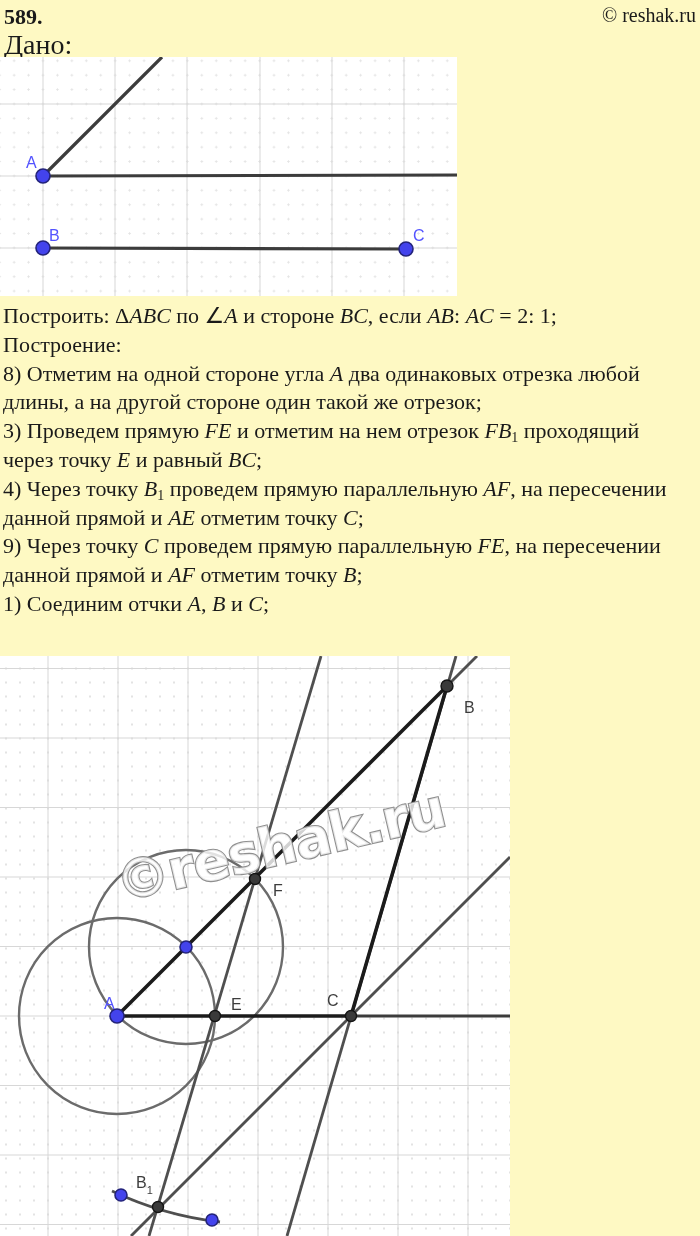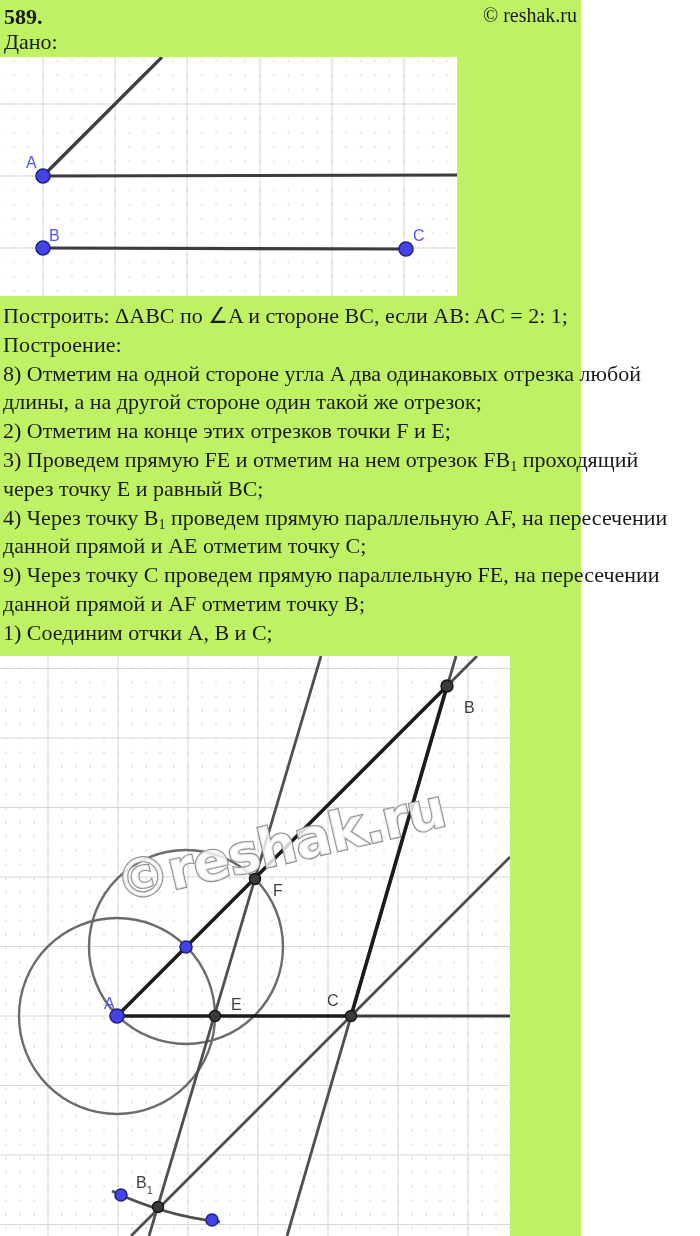--- a/index.html
+++ b/index.html
@@ -1,21 +1,21 @@
 <!DOCTYPE html>
 <html><head>
 <meta charset="utf-8">
 <style>
   html,body{margin:0;padding:0;}
   body{width:700px;height:1236px;background:#ffffff;overflow:hidden;}
-  .page{position:relative;width:581px;height:1236px;background:#bef264;
+  .page{position:relative;width:700px;height:1236px;background:#fef9c3;
         font-family:"Liberation Serif",serif;color:#1a1a1a;}
   .prob-num{position:absolute;left:4px;top:4px;font-size:22px;font-weight:bold;}
   .copyright{position:absolute;right:4px;top:4px;font-size:20px;}
-  .given{position:absolute;left:4px;top:29px;font-size:22px;}
+  .given{position:absolute;left:4px;top:29px;font-size:28px;}
   .diag{position:absolute;background:#fff;}
   #d1wrap{left:0;top:57px;width:457px;height:239px;
     background-image:radial-gradient(circle,#e3e3e3 0.9px,transparent 1.3px);
     background-size:14.45px 14.4px;background-position:6.9px -3.4px;}
   #d2wrap{left:0;top:656px;width:510px;height:580px;
     background-image:radial-gradient(circle,#e3e3e3 0.9px,transparent 1.3px);
     background-size:14px 14px;background-position:-1px 5.5px;}
   svg{display:block;}
   .grid{stroke:#d7d7d7;stroke-width:1;}
   .tri{stroke:#1b1b1b;stroke-width:3.6;stroke-linecap:round;}
@@ -25,21 +25,21 @@
   .pt-blue{fill:#4343ec;stroke:#23237a;stroke-width:1.6;}
   .pt-black{fill:#3a3a3a;stroke:#141414;stroke-width:1.4;}
   .lb-blue,.lb-dark{font-family:"Liberation Sans",sans-serif;font-size:16px;}
   .lb-blue{fill:#5353ff;}
   .lb-dark{fill:#3d3d3d;}
   .wm{font-family:"DejaVu Sans",sans-serif;font-weight:bold;font-size:54px;
       letter-spacing:-1px;fill:rgba(255,255,255,0.8);stroke:#8f8f8f;stroke-width:2.2;}
   .statement{position:absolute;left:3px;top:302px;width:697px;
              font-size:22px;line-height:28.8px;white-space:nowrap;}
   .tline{height:28.8px;}
-  .it{}
+  .it{font-style:italic;}
   .sb{font-size:14px;vertical-align:-4px;}
 </style>
 </head>
 <body>
 
 <div class="page">
   <div class="prob-num">589.</div>
   <div class="copyright">© reshak.ru</div>
   <div class="given">Дано:</div>
 
@@ -64,21 +64,20 @@
         <text x="49" y="184" class="lb-blue">B</text>
         <text x="413" y="184" class="lb-blue">C</text>
       </svg>
   </div>
 
   <div class="statement" id="stmt">
       <div class="tline"><span>Построить: Δ</span><span class="it">ABC</span><span> по ∠</span><span class="it">A</span><span> и стороне </span><span class="it">BC</span><span>, если </span><span class="it">AB</span><span>: </span><span class="it">AC</span><span> = 2: 1;</span></div>
       <div class="tline"><span>Построение:</span></div>
       <div class="tline"><span>8) Отметим на одной стороне угла </span><span class="it">A</span><span> два одинаковых отрезка любой</span></div>
       <div class="tline"><span>длины, а на другой стороне один такой же отрезок;</span></div>
-      <div class="tline"><span>2) Отметим на конце этих отрезков точки </span><span class="it">F</span><span> и </span><span class="it">E</span><span>;</span></div>
       <div class="tline"><span>3) Проведем прямую </span><span class="it">FE</span><span> и отметим на нем отрезок </span><span class="it">FB</span><span class="sb">1</span><span> проходящий</span></div>
       <div class="tline"><span>через точку </span><span class="it">E</span><span> и равный </span><span class="it">BC</span><span>;</span></div>
       <div class="tline"><span>4) Через точку </span><span class="it">B</span><span class="sb">1</span><span> проведем прямую параллельную </span><span class="it">AF</span><span>, на пересечении</span></div>
       <div class="tline"><span>данной прямой и </span><span class="it">AE</span><span> отметим точку </span><span class="it">C</span><span>;</span></div>
       <div class="tline"><span>9) Через точку </span><span class="it">C</span><span> проведем прямую параллельную </span><span class="it">FE</span><span>, на пересечении</span></div>
       <div class="tline"><span>данной прямой и </span><span class="it">AF</span><span> отметим точку </span><span class="it">B</span><span>;</span></div>
       <div class="tline"><span>1) Соединим отчки </span><span class="it">A</span><span>, </span><span class="it">B</span><span> и </span><span class="it">C</span><span>;</span></div>
     </div>
 
   <div class="diag" id="d2wrap">

